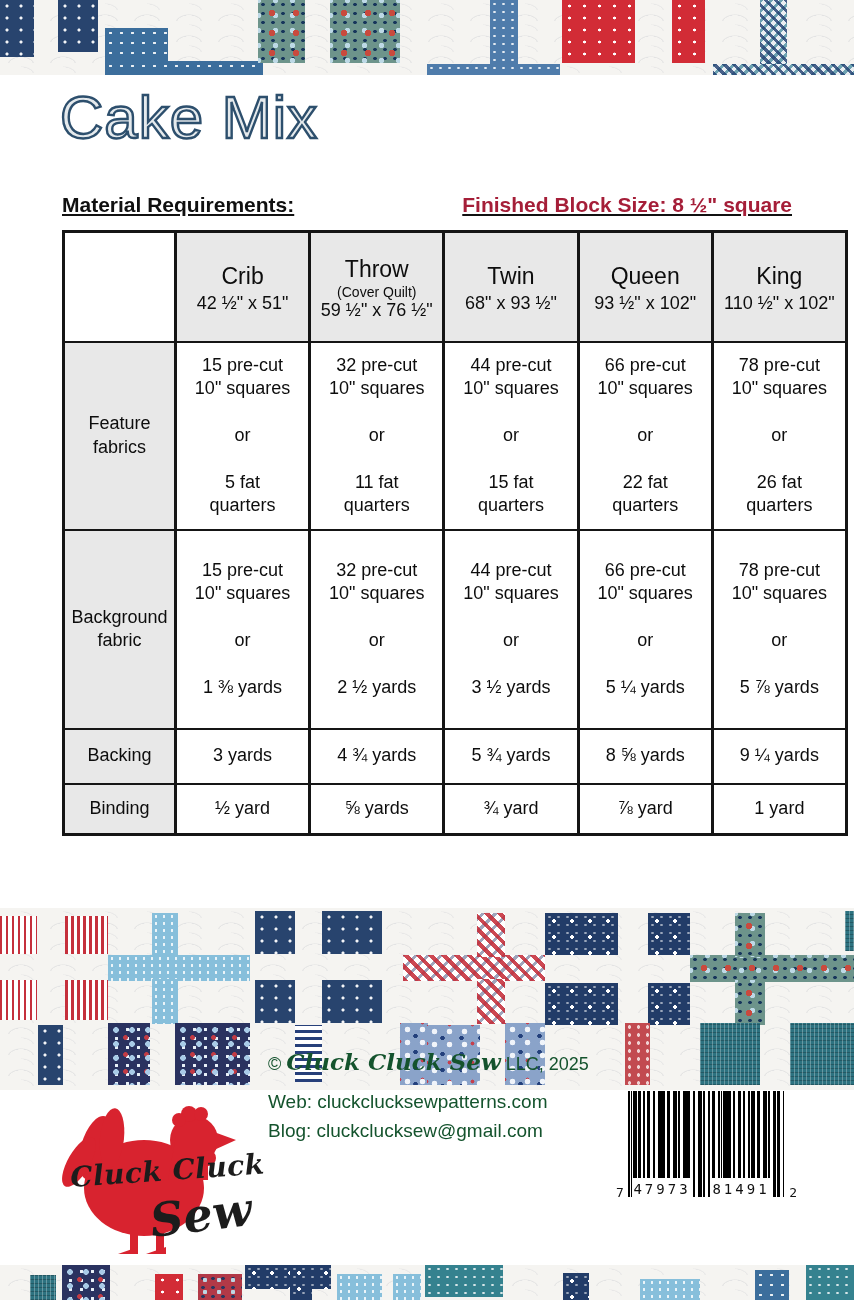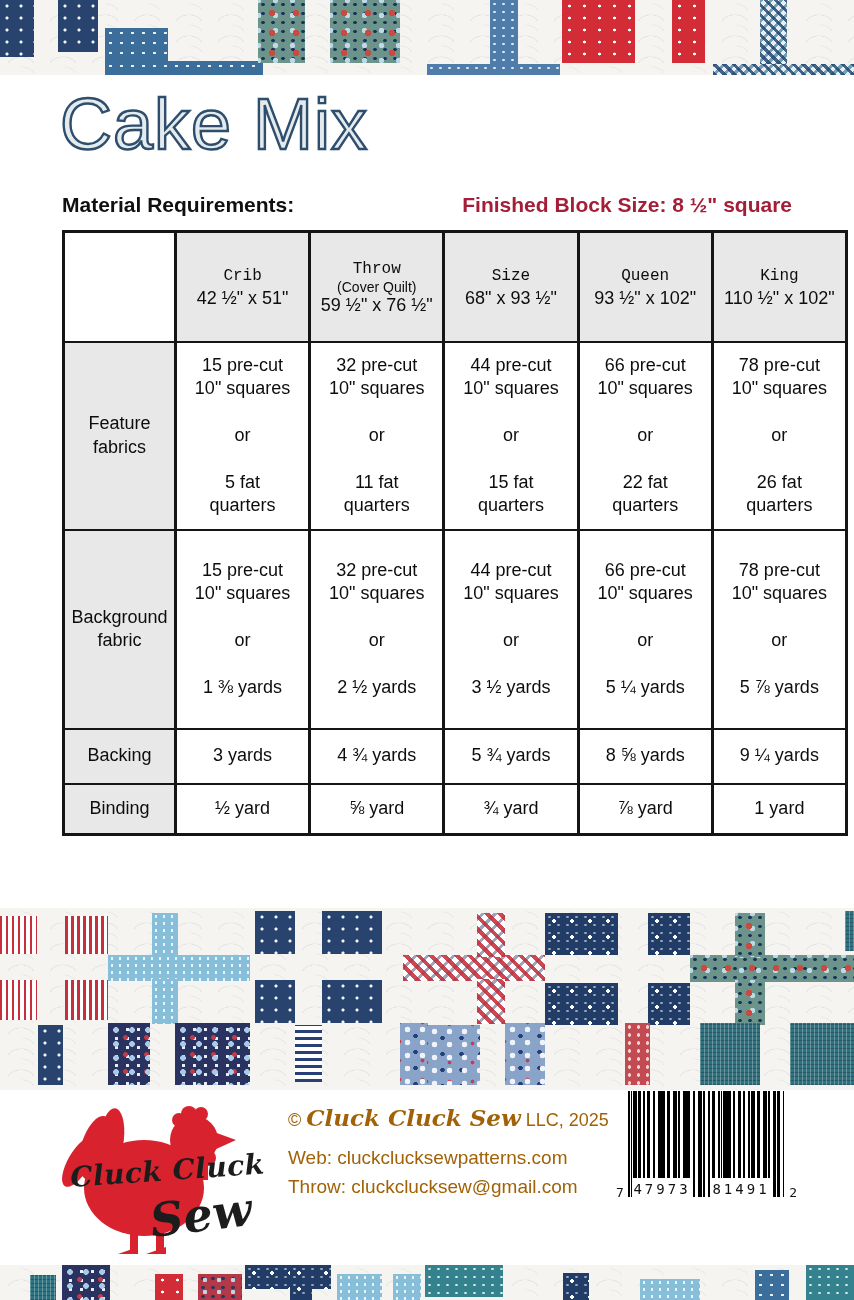--- a/index.html
+++ b/index.html
@@ -82,29 +82,29 @@
     background-position:0 0, 6px 5px, 11px 9px; }
   .qb-red-paisley { background-color:#c24a50;
     background-image:radial-gradient(circle, rgba(255,255,255,0.75) 1.5px, rgba(255,255,255,0) 2px);
     background-size:9px 8px; }
   .qb-navy-stripe { background-color:#ffffff;
     background-image:repeating-linear-gradient(0deg, #27407a 0 3px, #ffffff 3px 7px); }
 
   
   .title {
     position:absolute; left:60px; top:88px;
-    font-size:72px; font-weight:200; line-height:1;
+    font-size:60px; font-weight:200; line-height:1;
     color:#2d4f6d; letter-spacing:1px;
   }
   @supports (-webkit-text-stroke: 1px black) {
     .title { color:rgba(45,79,109,0.12); -webkit-text-stroke:2.4px #2d4f6d; }
   }
   .req-line {
     position:absolute; left:62px; right:62px; top:193px;
-    display:flex; justify-content:space-between; align-items:center;
+    display:flex; justify-content:space-between; align-items:center;text-decoration:underline;
   }
   .mat-req { font-size:21px; font-weight:700; color:#101010; }
   .fbs     { font-size:21px; font-weight:600; color:#a51e38; }
 
   
   table.mr {
     position:absolute; left:62px; top:230px;
     width:786px; border-collapse:collapse; table-layout:fixed;
     border:3px solid #151515;
     font-size:18px; color:#0d0d0d;
@@ -113,21 +113,21 @@
     text-align:center; vertical-align:middle; padding:2px; }
   col.c0 { width:112px; }
   tr.tr-head    { height:110px; }
   tr.tr-feature { height:188px; }
   tr.tr-bg      { height:199px; }
   tr.tr-backing { height:55px; }
   tr.tr-binding { height:51px; }
   td.corner { background:#ffffff; }
   td.hcell  { background:#e8e8e8; }
   .hwrap { display:flex; flex-direction:column; justify-content:space-between; height:100%; padding:16px 0 13px 0; }
-  .hname { font-size:16px;font-family:Liberation Mono, monospace; }
+  .hname { font-size:23px; }
   .hsub  { font-size:14px; margin-top:1px; min-height:2px; }
   .hsize { font-size:18px; }
   td.rlabel { background:#e8e8e8; white-space:pre-line; line-height:1.3; }
   td.dcell  { white-space:pre-line; line-height:1.3; }
 
   
   .footnote {
     position:absolute; left:376px; top:850px;
     font-size:17.5px; line-height:1.33; color:#101010; text-align:left;
   }
@@ -139,21 +139,21 @@
   .logo-line1 {
     position:absolute; left:12px; top:58px; width:200px;
     font-family:"DejaVu Serif", serif; font-style:italic; font-weight:700;
     font-size:28px; color:#1c1c1c; transform:rotate(-4deg); letter-spacing:0.5px;
   }
   .logo-line2 {
     position:absolute; left:92px; top:92px;
     font-family:"DejaVu Serif", serif; font-style:italic; font-weight:700;
     font-size:46px; color:#1c1c1c; transform:rotate(-7deg);
   }
-  .contact { position:absolute; left:268px; top:1104px; font-size:19px; color:#a16207;margin-left:20px; }
+  .contact { position:absolute; left:268px; top:1048px; font-size:19px; color:#14532d; }
   .copy-line { font-size:18px; }
   .copy-script { font-family:"DejaVu Serif", serif; font-style:italic; font-weight:700; font-size:23px; }
   .contact-web   { margin-top:16px; }
   .contact-email { margin-top:7px; }
   .contact-blog  { margin-top:14px; }
 
   .code-block { position:absolute; left:622px; top:1087px; width:170px; }
   .sku { font-size:23px; font-weight:600; color:#1c3c63; text-align:center; letter-spacing:0.5px; }
   .barcode { position:relative; margin-top:4px; margin-left:6px; width:156px; height:106px; }
   .bars { position:absolute; inset:0;
@@ -225,21 +225,21 @@
               <div>
                 <div class="hname">Throw</div>
                 <div class="hsub">(Cover Quilt)</div>
               </div>
               <div class="hsize">59 ½" x 76 ½"</div>
             </div>
       </td>
       <td class="hcell">
         <div class="hwrap">
               <div>
-                <div class="hname">Size</div>
+                <div class="hname">Twin</div>
                 <div class="hsub"></div>
               </div>
               <div class="hsize">68" x 93 ½"</div>
             </div>
       </td>
       <td class="hcell">
         <div class="hwrap">
               <div>
                 <div class="hname">Queen</div>
                 <div class="hsub"></div>
@@ -334,21 +334,21 @@
       <td class="rlabel">Backing</td>
       <td class="dcell">3 yards</td>
       <td class="dcell">4 ¾ yards</td>
       <td class="dcell">5 ¾ yards</td>
       <td class="dcell">8 ⅝ yards</td>
       <td class="dcell">9 ¼ yards</td>
     </tr>
     <tr class="tr-binding">
       <td class="rlabel">Binding</td>
       <td class="dcell">½ yard</td>
-      <td class="dcell">⅝ yard</td>
+      <td class="dcell">⅝ yards</td>
       <td class="dcell">¾ yard</td>
       <td class="dcell">⅞ yard</td>
       <td class="dcell">1 yard</td>
     </tr>
   </tbody>
     </table>
 
   <div class="footnote">
   </div>
 
@@ -411,21 +411,21 @@
     <div class="logo-line2">Sew</div>
   </div>
 
   <div class="contact">
     <div class="copy-line">
       <span>©</span>
       <span class="copy-script">Cluck Cluck Sew</span>
       <span>LLC, 2025</span>
     </div>
     <div class="contact-web">Web: cluckclucksewpatterns.com</div>
-    <div class="contact-email">Throw: cluckclucksew@gmail.com</div>
+    <div class="contact-email">Blog: cluckclucksew@gmail.com</div>
   </div>
 
   <div class="code-block">
     <div class="barcode">
       <div class="bars"></div>
       <div class="dbox dbox1">
           <span>47973</span>
         </div>
       <div class="dbox dbox2">
           <span>81491</span>

